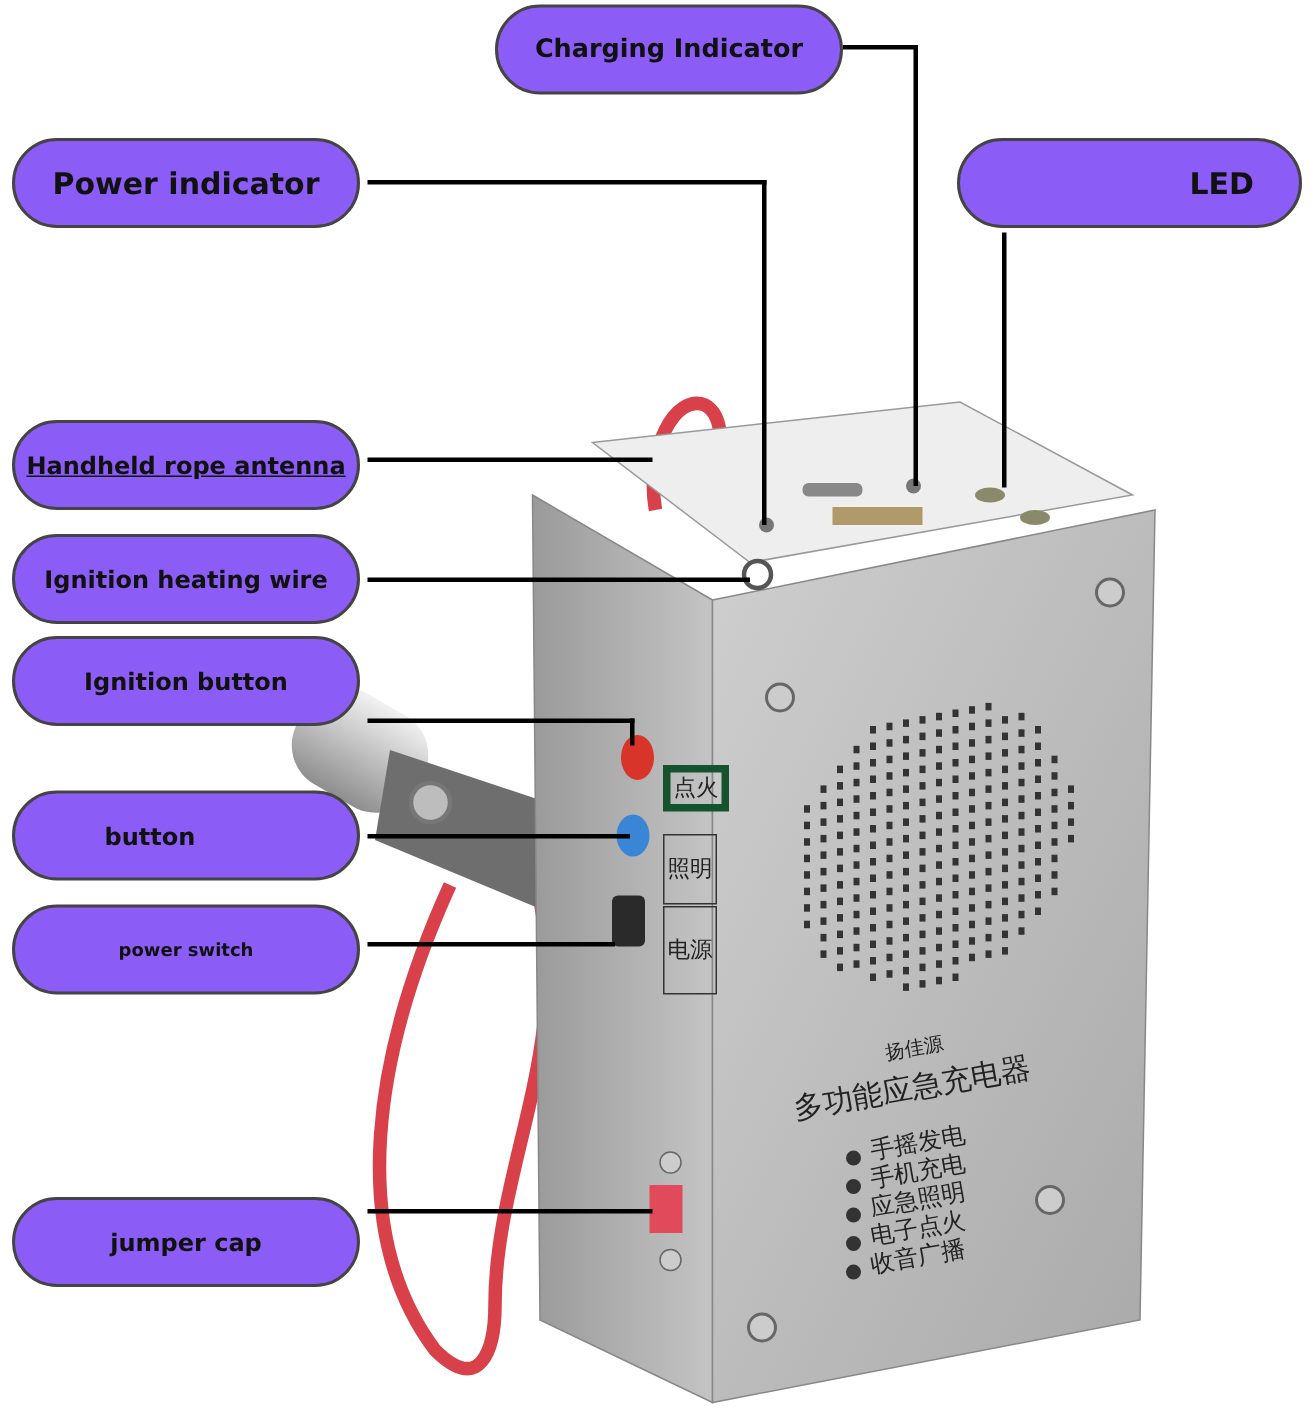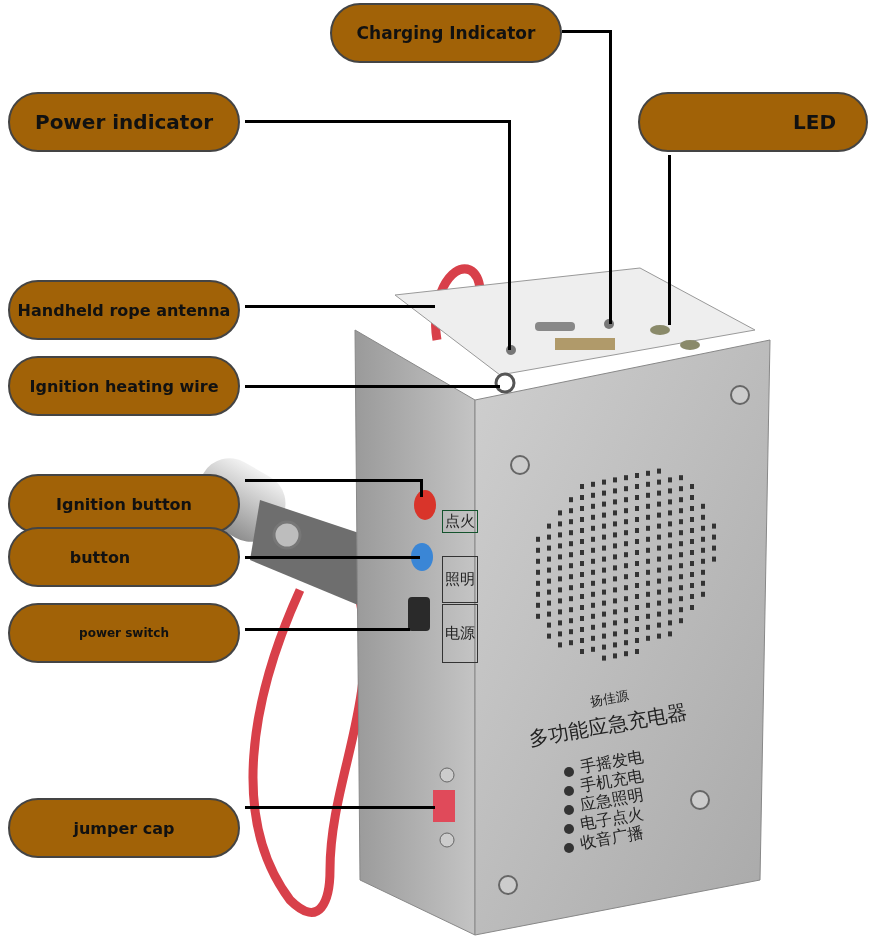--- a/index.html
+++ b/index.html
@@ -1,17 +1,17 @@
 <!DOCTYPE html>
 <html><head>
 <meta charset="utf-8">
 <style>
   html,body{margin:0;padding:0;background:#fff;}
   body{width:876px;height:940px;position:relative;overflow:hidden;font-family:"DejaVu Sans","Liberation Sans",sans-serif;}
-  .pill{position:absolute;border:2px solid #444;border-radius:999px;background:#a16207;box-sizing:border-box;display:flex;align-items:center;justify-content:center;font-weight:bold;color:#111;}
+  .pill{position:absolute;border:2px solid #444;border-radius:999px;background:#8b5cf6;box-sizing:border-box;display:flex;align-items:center;justify-content:center;font-weight:bold;color:#111;}
   .line{position:absolute;background:#000;}
   svg{position:absolute;left:0;top:0;}
   .cn{position:absolute;font-family:"DejaVu Serif",serif;color:#222;}
 </style>
 </head>
 <body>
 
 <svg width="876" height="940">
   <defs>
     <linearGradient id="front" x1="0" y1="0" x2="1" y2="1">
@@ -307,21 +307,21 @@
 
 <div class="cn" style="left:590px;top:690px;font-size:13px;transform:rotate(-10deg);">扬佳源</div>
 <div class="cn" style="left:528px;top:712px;font-size:20px;transform:rotate(-10deg);">多功能应急充电器</div>
 <div id="features">
     <div class="cn" style="left: 580px; top: 752px; font-size: 16px; transform: rotate(-10deg);">手摇发电</div>
     <div class="cn" style="left: 580px; top: 771px; font-size: 16px; transform: rotate(-10deg);">手机充电</div>
     <div class="cn" style="left: 580px; top: 790px; font-size: 16px; transform: rotate(-10deg);">应急照明</div>
     <div class="cn" style="left: 580px; top: 809px; font-size: 16px; transform: rotate(-10deg);">电子点火</div>
     <div class="cn" style="left: 580px; top: 828px; font-size: 16px; transform: rotate(-10deg);">收音广播</div>
   </div>
-<div class="cn" style="left:442px;top:510px;font-size:15px;border:1px solid #14532d;padding:1px 2px;">点火</div>
+<div class="cn" style="left:442px;top:510px;font-size:15px;border:5px solid #14532d;padding:1px 2px;">点火</div>
 <div class="cn" style="left:442px;top:556px;font-size:15px;border:1px solid #333;padding:13px 2px;">照明</div>
 <div class="cn" style="left:442px;top:604px;font-size:15px;border:1px solid #333;padding:19px 2px;">电源</div>
 
 <div class="line" style="left:562px;top:30px;width:50px;height:3px;"></div>
 <div class="line" style="left:609px;top:30px;width:3px;height:294px;"></div>
 <div class="line" style="left:245px;top:120px;width:266px;height:3px;"></div>
 <div class="line" style="left:508px;top:120px;width:3px;height:230px;"></div>
 <div class="line" style="left:668px;top:155px;width:3px;height:170px;"></div>
 <div class="line" style="left:245px;top:305px;width:190px;height:3px;"></div>
 <div class="line" style="left:245px;top:385px;width:255px;height:3px;"></div>
@@ -333,27 +333,27 @@
 
 <div class="pill" style="left:330px;top:3px;width:232px;height:60px;font-size:17px;">
     <span>Charging Indicator</span>
   </div>
 <div class="pill" style="left:8px;top:92px;width:232px;height:60px;font-size:20px;align-items:center;">
     <span>Power indicator</span>
   </div>
 <div class="pill" style="left:638px;top:92px;width:230px;height:60px;font-size:20px;justify-content:flex-end;padding-right:30px;">
     <span>LED</span>
   </div>
-<div class="pill" style="left:8px;top:280px;width:232px;height:60px;font-size:16px;">
+<div class="pill" style="left:8px;top:280px;width:232px;height:60px;font-size:16px;text-decoration:underline;">
     <span>Handheld rope antenna</span>
   </div>
 <div class="pill" style="left:8px;top:356px;width:232px;height:60px;font-size:16px;">
     <span>Ignition heating wire</span>
   </div>
-<div class="pill" style="left:8px;top:474px;width:232px;height:60px;font-size:16px;">
+<div class="pill" style="left:8px;top:424px;width:232px;height:60px;font-size:16px;">
     <span>Ignition button</span>
   </div>
 <div class="pill" style="left:8px;top:527px;width:232px;height:60px;font-size:16px;justify-content:center;padding-right:48px;">
     <span>button</span>
   </div>
 <div class="pill" style="left:8px;top:603px;width:232px;height:60px;font-size:12px;">
     <span>power switch</span>
   </div>
 <div class="pill" style="left:8px;top:778px;width:232px;height:60px;font-size:16px;margin-top:20px;">
     <span>jumper cap</span>

